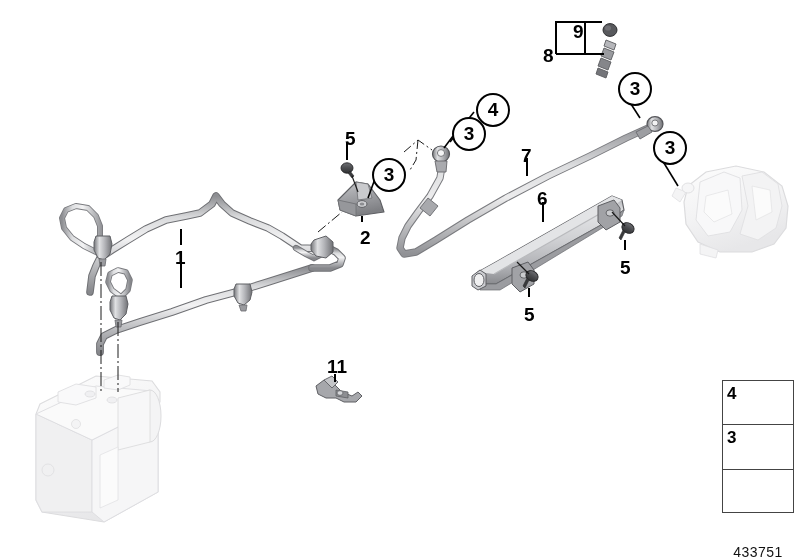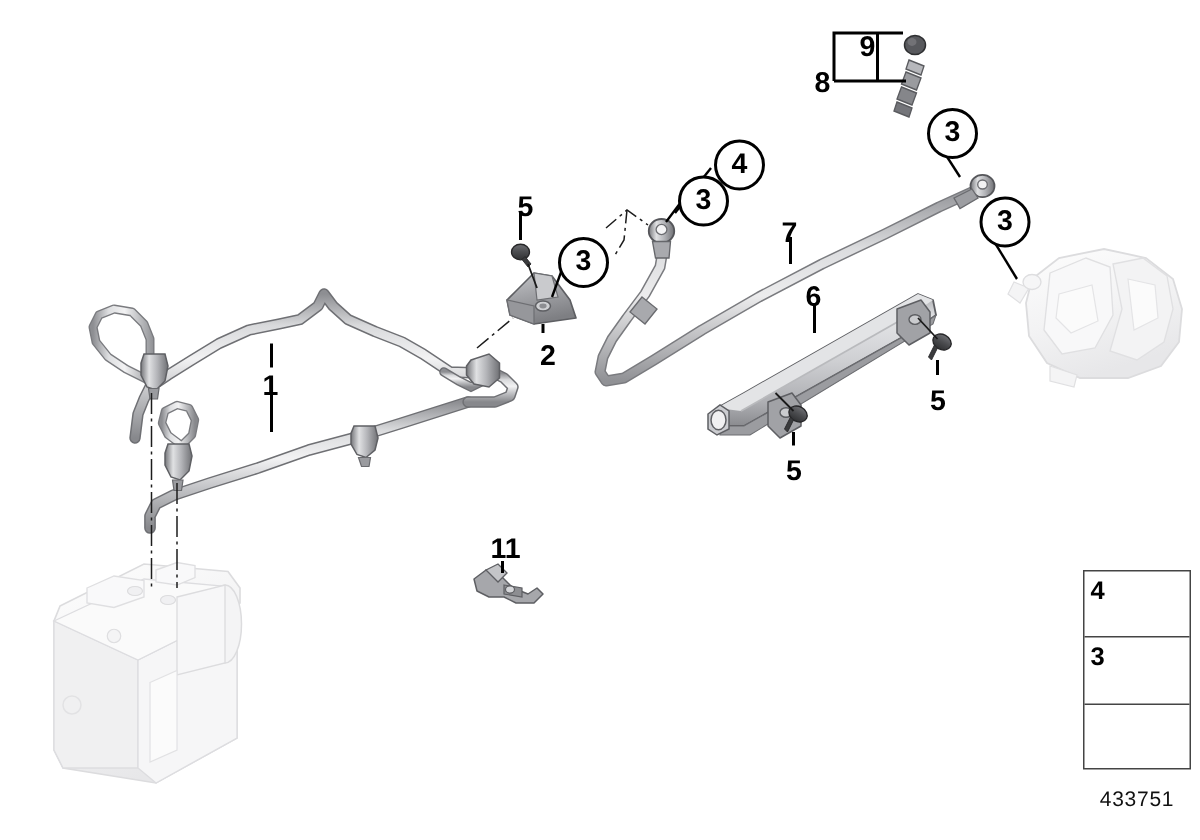--- a/index.html
+++ b/index.html
@@ -70,21 +70,21 @@
     top: 4px;
     font-family: "Liberation Sans", sans-serif;
     font-weight: bold;
     font-size: 17px;
     color: #000;
     line-height: 1;
   }
   #diagram-number {
     position: absolute;
     left: 722px;
-    top: 524px;
+    top: 544px;
     width: 72px;
     text-align: center;
     font-family: "Liberation Sans", sans-serif;
     font-size: 14px;
     color: #111;
     letter-spacing: 0.5px;
   }
 </style>
 </head>
 <body>

